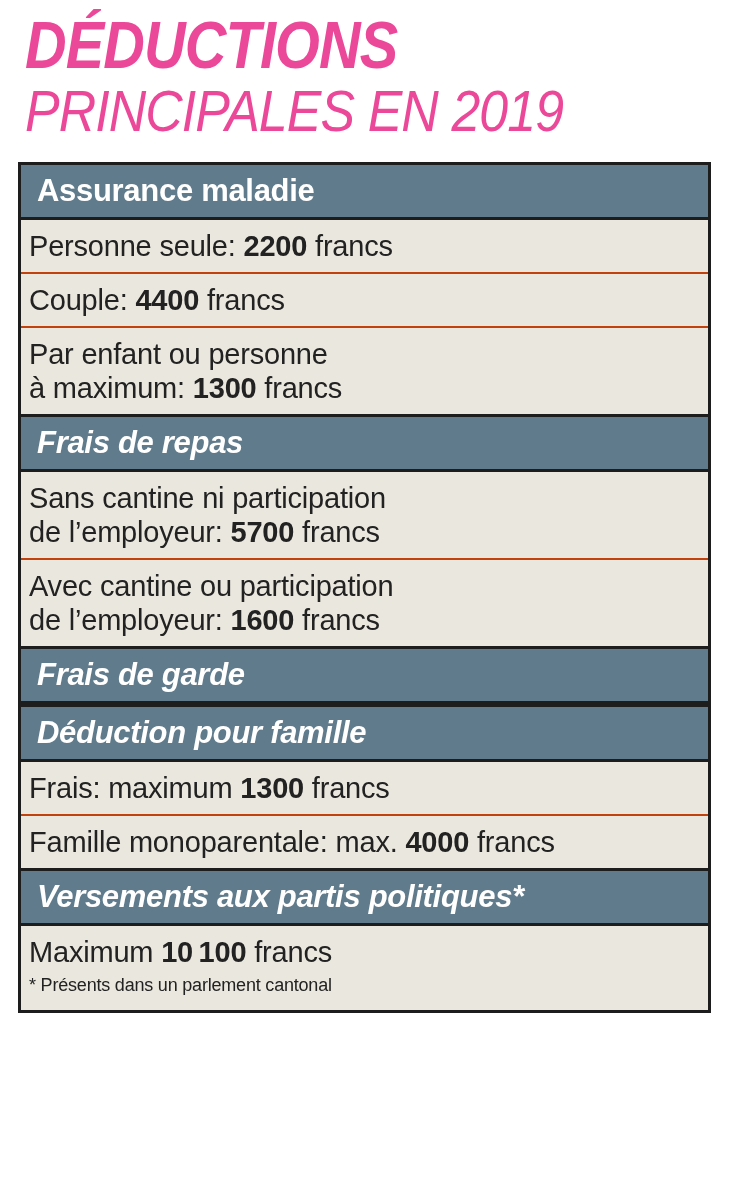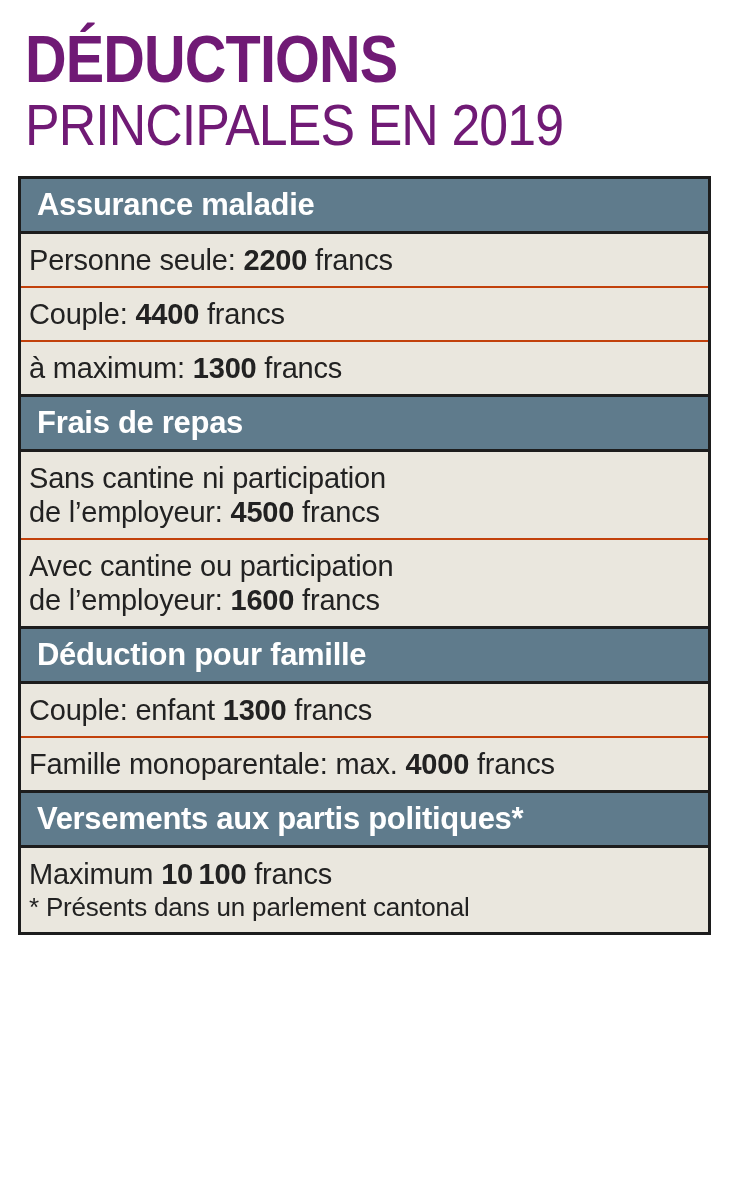--- a/index.html
+++ b/index.html
@@ -9,22 +9,23 @@
     font-family: "Liberation Sans", "DejaVu Sans", sans-serif;
   }
   .page {
     position: relative;
     width: 733px;
     height: 1197px;
     background: #ffffff;
     overflow: hidden;
   }
   .title-block {
-    padding: 24px 0 0 25px;
-    color: #701a75;
+    padding: 10px 0 0 25px;
+    color: #ec4899;
+    font-style: italic;
   }
   .title-main {
     font-size: 67px;
     font-weight: 800;
     line-height: 1.04;
     letter-spacing: -1px;
     transform: scaleX(0.86);
     transform-origin: left top;
     white-space: nowrap;
   }
@@ -49,36 +50,37 @@
     color: var(--header-text, #ffffff);
     font-size: 31px;
     font-weight: 700;
     line-height: 36px;
     padding: 8px 16px 8px 16px;
     border-bottom: 3px solid var(--border, #1d1d1d);
     letter-spacing: -0.3px;
   }
   .section:not(:first-child) .sec-header {
     border-top: 3px solid var(--border, #1d1d1d);
+    font-style: italic;
   }
   .row {
     background: var(--row-bg, #eae7de);
     padding: 9px 8px;
     color: var(--body-text, #222222);
   }
   .row + .row {
     border-top: 2px solid #c2410c;
   }
   .line {
     font-size: 29px;
     line-height: 34px;
     letter-spacing: -0.2px;
   }
   .line.small {
-    font-size: 26px;
+    font-size: 18px;
     line-height: 32px;
   }
   .b {
     font-weight: 800;
   }
 </style>
 </head>
 <body>
 
 <div class="page">
@@ -89,40 +91,42 @@
   <div class="ded-table">
       <div class="section">
         <div class="sec-header">Assurance maladie</div>
         <div class="row">
           <div class="line"><span>Personne seule: </span><span class="b">2200</span><span> francs</span></div>
         </div>
         <div class="row">
           <div class="line"><span>Couple: </span><span class="b">4400</span><span> francs</span></div>
         </div>
         <div class="row">
+          <div class="line"><span>Par enfant ou personne</span></div>
           <div class="line"><span>à maximum: </span><span class="b">1300</span><span> francs</span></div>
         </div>
       </div>
       <div class="section">
         <div class="sec-header">Frais de repas</div>
         <div class="row">
           <div class="line"><span>Sans cantine ni participation</span></div>
-          <div class="line"><span>de l’employeur: </span><span class="b">4500</span><span> francs</span></div>
+          <div class="line"><span>de l’employeur: </span><span class="b">5700</span><span> francs</span></div>
         </div>
         <div class="row">
           <div class="line"><span>Avec cantine ou participation</span></div>
           <div class="line"><span>de l’employeur: </span><span class="b">1600</span><span> francs</span></div>
         </div>
       </div>
       <div class="section">
+        <div class="sec-header">Frais de garde</div>
       </div>
       <div class="section">
         <div class="sec-header">Déduction pour famille</div>
         <div class="row">
-          <div class="line"><span>Couple: enfant </span><span class="b">1300</span><span> francs</span></div>
+          <div class="line"><span>Frais: maximum </span><span class="b">1300</span><span> francs</span></div>
         </div>
         <div class="row">
           <div class="line"><span>Famille monoparentale: max. </span><span class="b">4000</span><span> francs</span></div>
         </div>
       </div>
       <div class="section">
         <div class="sec-header">Versements aux partis politiques*</div>
         <div class="row">
           <div class="line"><span>Maximum </span><span class="b">10 100</span><span> francs</span></div>
           <div class="line small"><span>* Présents dans un parlement cantonal</span></div>

